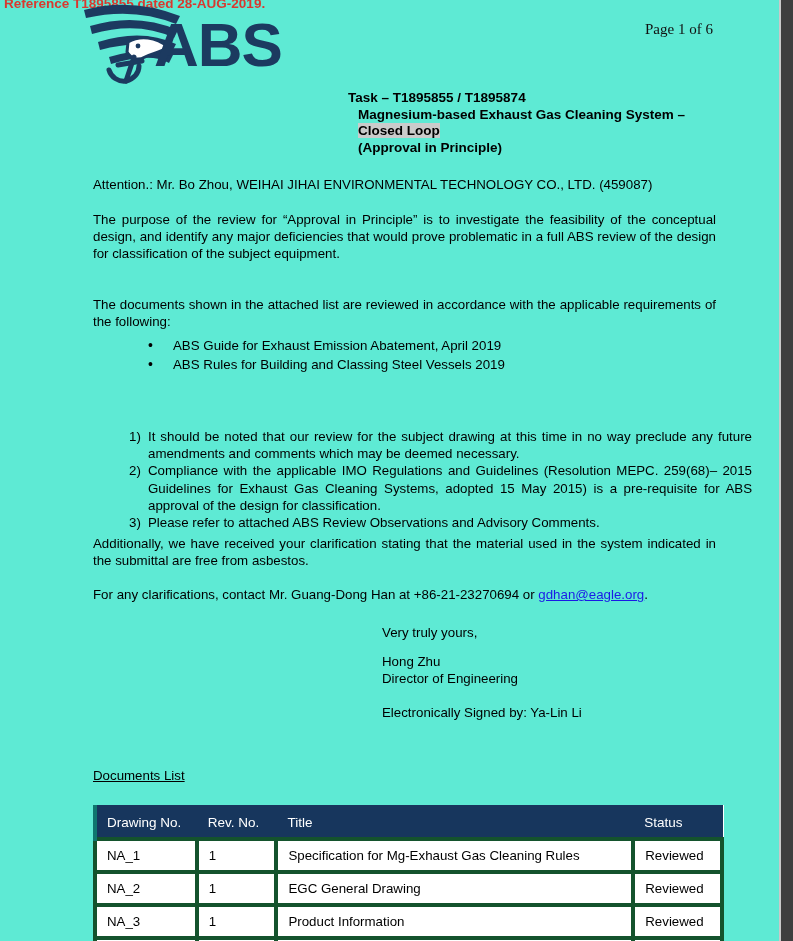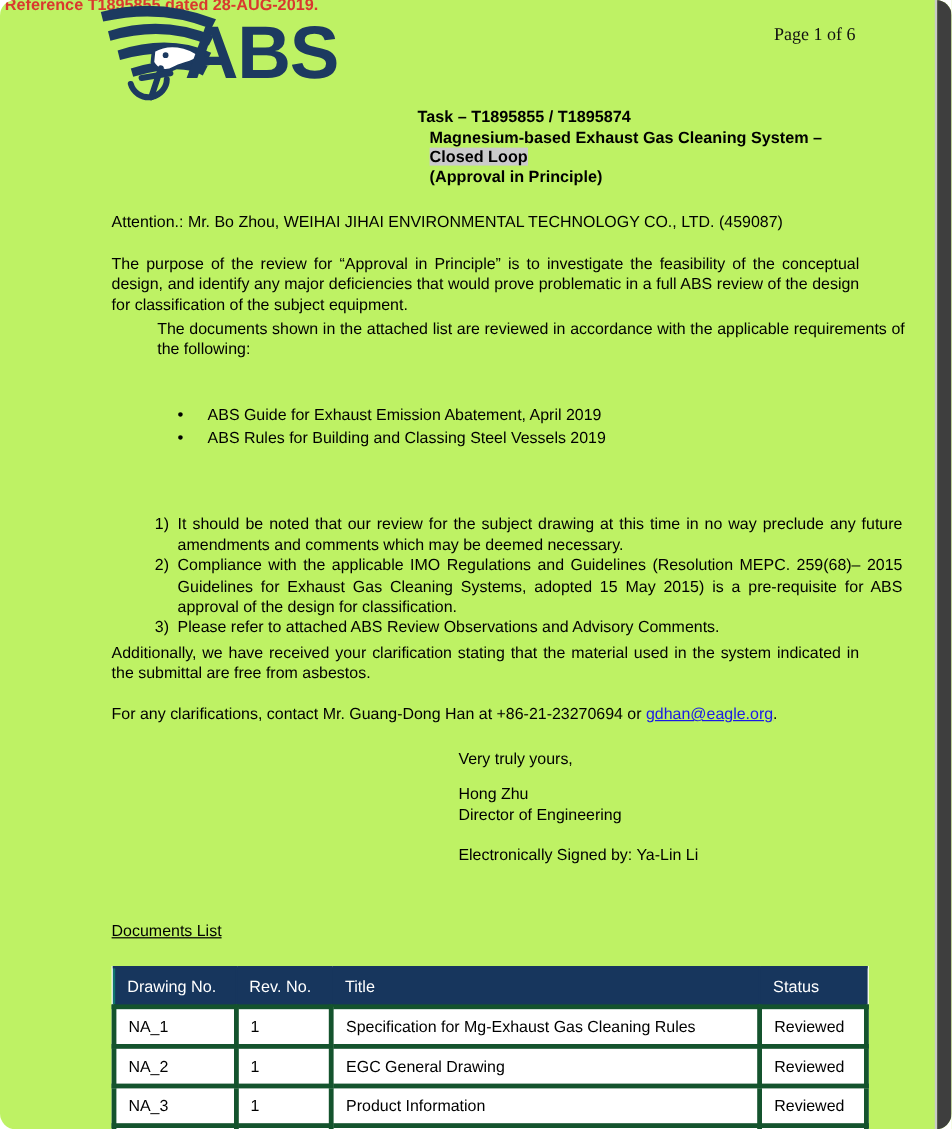--- a/index.html
+++ b/index.html
@@ -1,18 +1,18 @@
 <!DOCTYPE html>
 <html><head>
 <meta charset="utf-8">
 <style>
   html,body{margin:0;padding:0;background:#ffffff;}
   .viewport{
     position:relative;width:793px;height:941px;overflow:hidden;
-    background:#bef264;font-family:"Liberation Sans",sans-serif;color:#000;border-radius:13px;
+    background:#5eead4;font-family:"Liberation Sans",sans-serif;color:#000;
   }
   .red-ref{
     position:absolute;left:4px;top:-4px;
     color:#d9382f;font-size:13.5px;font-weight:bold;white-space:nowrap;
   }
   .logo{position:absolute;left:76px;top:1px;width:228px;height:86px;}
   .logo svg{position:absolute;left:0;top:0;}
   .abs-word{
     position:absolute;left:78px;top:8px;
     font-size:62px;font-weight:bold;letter-spacing:-1px;color:#1c3a60;
@@ -25,21 +25,21 @@
   .subject{
     position:absolute;left:348px;top:90px;width:400px;
     font-weight:bold;font-size:13.5px;line-height:16.6px;color:#000;
   }
   .subject .ind{padding-left:10px;}
   .hl{background:#cbcbcb;}
   .col{position:absolute;left:93px;width:623px;font-size:13.3px;line-height:17px;}
   .j{text-align:justify;text-align-last:left;}
   .attention{top:176px;}
   .p1{top:211px;}
-  .p2{top:265px;margin-left:38px;}
+  .p2{top:296px;}
   .bullets{top:331px;left:93px;position:absolute;width:600px;font-size:13.3px;line-height:19px;
     list-style:none;margin:5px;padding:0 0 0 50px;}
   .bullets li{position:relative;padding-left:25px;}
   .bullets li::before{content:"\2022";position:absolute;left:0;top:0;font-size:14px;}
   .condition{top:385px;}
   .numlist{top:417px;left:93px;position:absolute;width:623px;font-size:13.3px;line-height:17.2px;
     list-style:none;margin:11px;padding:0 0 0 25px;counter-reset:item;}
   .numlist li{position:relative;padding-left:19px;counter-increment:item;text-align:justify;text-align-last:left;}
   .numlist li::before{content:counter(item) ")";position:absolute;left:0;top:0;}
   .additionally{top:535px;}
@@ -52,21 +52,21 @@
   .docs-title{position:absolute;left:93px;top:768px;font-size:13.3px;text-decoration:underline;}
   .doc-table{
     position:absolute;left:93px;top:805px;border-collapse:collapse;
     font-size:13.3px;table-layout:fixed;width:631px;background:#fff;
   }
   .doc-table th{
     background:#17365d;color:#ffffff;font-weight:normal;text-align:left;
     height:30px;padding:0 0 0 10px;border:2px solid #17365d;border-bottom:2px solid #000;
     border-left:2px solid #e8eef5;font-size:13.5px;
   }
-  .doc-table th:first-child{border-left:2px solid #0f766e;}
+  .doc-table th:first-child{border-left:4px solid #0f766e;}
   .doc-table td{
     border:4px solid #14532d;height:29px;padding:0 4px 0 10px;color:#000;background:#fff;
     overflow:hidden;white-space:nowrap;margin-top:16px;
   }
   .c-draw{width:101px;}.c-rev{width:79px;}.c-title{width:354px;}.c-status{width:88px;}
   .edge-strip{position:absolute;right:0;top:0;width:12px;height:941px;background:#3e3e3e;}
   .edge-line{position:absolute;right:12px;top:0;width:2px;height:941px;background:#c9c9c9;}
 </style>
 </head>
 <body>

